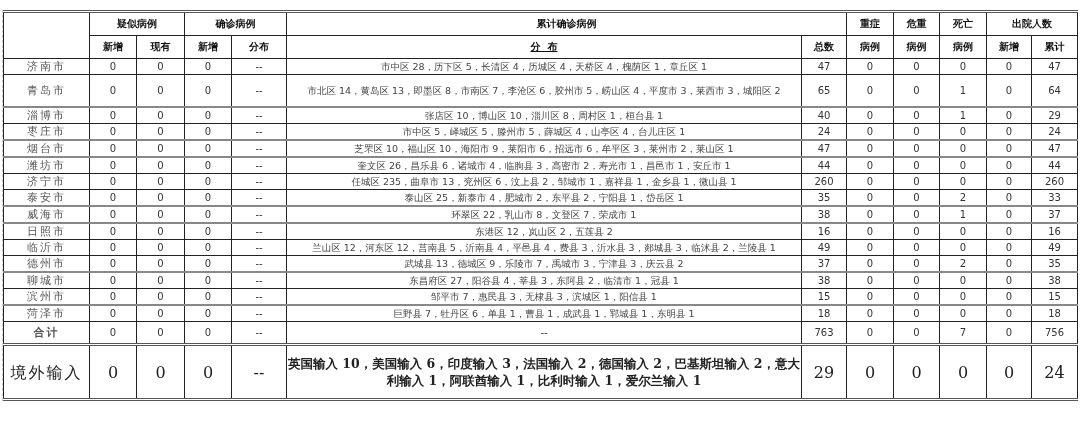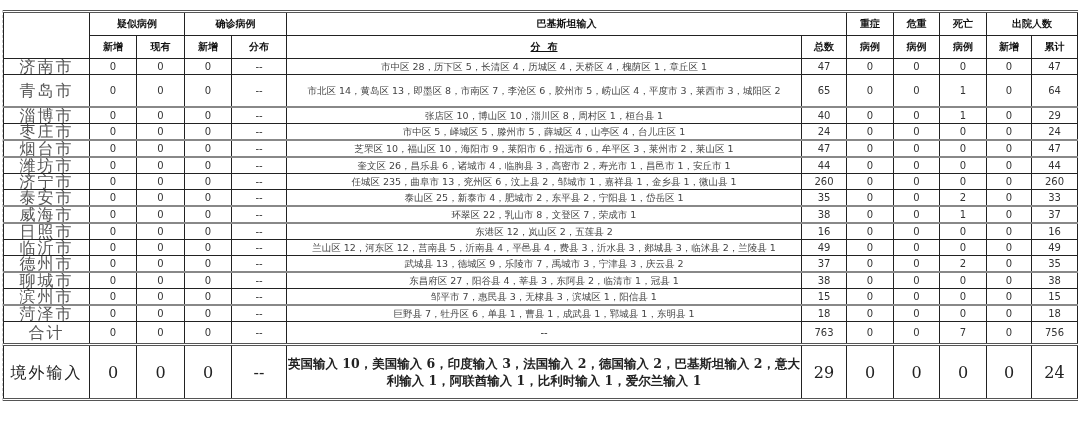--- a/index.html
+++ b/index.html
@@ -2,25 +2,25 @@
 <html><head>
 <meta charset="utf-8">
 <style>
   html,body{margin:0;padding:0;background:#fff;}
   body{width:1080px;height:431px;overflow:hidden;font-family:"DejaVu Sans","Liberation Sans",sans-serif;color:#111;}
   .wrap{position:absolute;left:2px;top:10px;width:1074px;border-left:1px dashed #ccc;}
   table{border-collapse:collapse;width:1074px;table-layout:fixed;border-top:3px double #555;}
   td,th{border:1px solid #222;text-align:center;padding:0;overflow:hidden;white-space:nowrap;}
   th{font-family:"DejaVu Serif","Liberation Serif",serif;font-weight:bold;font-size:10px;height:22px;}
   td{font-size:10px;height:15px;line-height:15px;color:#333;}
-  td.city{color:#555;font-size:16px;letter-spacing:2px;}
+  td.city{color:#555;font-size:11px;letter-spacing:2px;}
   td.dist{text-align:center;padding-left:0;font-size:9.5px;color:#444;}
   td.dist.two{white-space:normal;line-height:15px;border-radius:12px;}
   tr.r2 td{height:31px;}
-  tr.total td{height:21px;font-weight:normal;}
+  tr.total td{height:21px;font-weight:bold;}
   tr.total td.num{font-weight:normal;}
   tr.total td{border-bottom:3px double #555;}
   tr.abroad td{height:52px;font-family:"DejaVu Serif","Liberation Serif",serif;font-size:16px;color:#222;}
   tr.abroad td.dist{font-size:12.5px;white-space:normal;line-height:17px;font-weight:bold;}
   tr.abroad td{border-bottom:3px double #555;}
   tr.sep td{border-bottom:2px solid #888;}
 </style>
 </head>
 <body>
 
@@ -38,21 +38,21 @@
         <col style="width:46px">
         <col style="width:47px">
         <col style="width:45px">
         <col style="width:46px">
   </colgroup>
   <thead>
     <tr>
       <th rowspan="2"></th>
       <th colspan="2">疑似病例</th>
       <th colspan="2">确诊病例</th>
-      <th colspan="2">巴基斯坦输入</th>
+      <th colspan="2">累计确诊病例</th>
       <th>重症</th>
       <th>危重</th>
       <th>死亡</th>
       <th colspan="2">出院人数</th>
     </tr>
     <tr>
       <th>新增</th>
       <th>现有</th>
       <th>新增</th>
       <th>分布</th>

